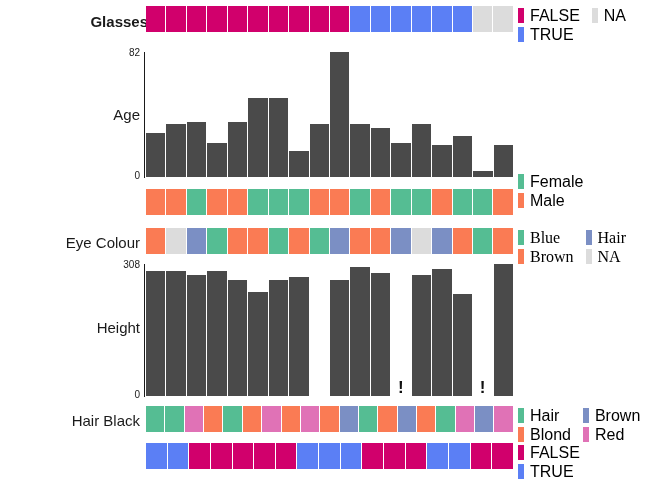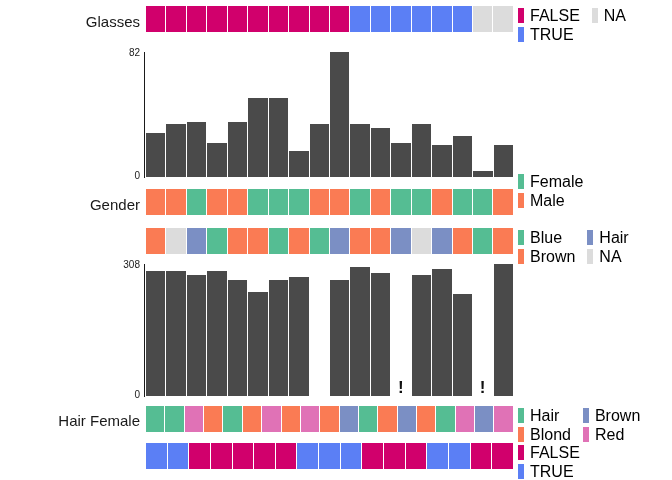--- a/index.html
+++ b/index.html
@@ -69,21 +69,21 @@
     margin-right:6px;
     flex:0 0 auto;
   }
   .ltext{line-height:1;}
 </style>
 </head>
 <body>
 
 <div id="stage">
 
-  <div class="row-label" style="left:20px;top:14px;width:120px;">Glasses</div>
+  <div class="row-label" style="left:28px;top:14px;width:120px;font-weight:bold;">Glasses</div>
   <div class="catstrip" id="strip-glasses" style="left:146px;top:6px;width:367px;height:26px;">
       <div class="cell" title="FALSE" style="width: 19.4444px; background: rgb(209, 0, 108);"></div>
       <div class="cell" title="FALSE" style="width: 19.4444px; background: rgb(209, 0, 108);"></div>
       <div class="cell" title="FALSE" style="width: 19.4444px; background: rgb(209, 0, 108);"></div>
       <div class="cell" title="FALSE" style="width: 19.4444px; background: rgb(209, 0, 108);"></div>
       <div class="cell" title="FALSE" style="width: 19.4444px; background: rgb(209, 0, 108);"></div>
       <div class="cell" title="FALSE" style="width: 19.4444px; background: rgb(209, 0, 108);"></div>
       <div class="cell" title="FALSE" style="width: 19.4444px; background: rgb(209, 0, 108);"></div>
       <div class="cell" title="FALSE" style="width: 19.4444px; background: rgb(209, 0, 108);"></div>
       <div class="cell" title="FALSE" style="width: 19.4444px; background: rgb(209, 0, 108);"></div>
@@ -107,20 +107,21 @@
           <span class="lkey" style="background: rgb(220, 220, 220);"></span>
           <span class="ltext">NA</span>
         </div>
         <div class="litem">
           <span class="lkey" style="background: rgb(91, 127, 245);"></span>
           <span class="ltext">TRUE</span>
         </div>
       </div>
     </div>
 
+  <div class="row-label" style="left:20px;top:107px;width:120px;">Age</div>
   <div class="axis-tick" style="left:104px;top:48px;width:36px;">82</div>
   <div class="axis-tick" style="left:104px;top:171px;width:36px;">0</div>
   <div class="axis-line" style="left:144px;top:52px;height:126px;"></div>
   <div class="barpanel" id="panel-age" style="left:146px;top:52px;width:367px;height:125px;">
       <div class="bar" title="29" style="left: 0px; width: 19.4444px; height: 44.2073px;"></div>
       <div class="bar" title="35" style="left: 20.4444px; width: 19.4444px; height: 53.3537px;"></div>
       <div class="bar" title="36" style="left: 40.8889px; width: 19.4444px; height: 54.878px;"></div>
       <div class="bar" title="22" style="left: 61.3333px; width: 19.4444px; height: 33.5366px;"></div>
       <div class="bar" title="36" style="left: 81.7778px; width: 19.4444px; height: 54.878px;"></div>
       <div class="bar" title="52" style="left: 102.222px; width: 19.4444px; height: 79.2683px;"></div>
@@ -131,21 +132,20 @@
       <div class="bar" title="35" style="left: 204.444px; width: 19.4444px; height: 53.3537px;"></div>
       <div class="bar" title="32" style="left: 224.889px; width: 19.4444px; height: 48.7805px;"></div>
       <div class="bar" title="22" style="left: 245.333px; width: 19.4444px; height: 33.5366px;"></div>
       <div class="bar" title="35" style="left: 265.778px; width: 19.4444px; height: 53.3537px;"></div>
       <div class="bar" title="21" style="left: 286.222px; width: 19.4444px; height: 32.0122px;"></div>
       <div class="bar" title="27" style="left: 306.667px; width: 19.4444px; height: 41.1585px;"></div>
       <div class="bar" title="4" style="left: 327.111px; width: 19.4444px; height: 6.09756px;"></div>
       <div class="bar" title="21" style="left: 347.556px; width: 19.4444px; height: 32.0122px;"></div>
     </div>
 
-  <div class="row-label" style="left:20px;top:197px;width:120px;">Gender</div>
   <div class="catstrip" id="strip-gender" style="left:146px;top:189px;width:367px;height:26px;">
       <div class="cell" title="Male" style="width: 19.4444px; background: rgb(250, 123, 84);"></div>
       <div class="cell" title="Male" style="width: 19.4444px; background: rgb(250, 123, 84);"></div>
       <div class="cell" title="Female" style="width: 19.4444px; background: rgb(85, 189, 147);"></div>
       <div class="cell" title="Male" style="width: 19.4444px; background: rgb(250, 123, 84);"></div>
       <div class="cell" title="Male" style="width: 19.4444px; background: rgb(250, 123, 84);"></div>
       <div class="cell" title="Female" style="width: 19.4444px; background: rgb(85, 189, 147);"></div>
       <div class="cell" title="Female" style="width: 19.4444px; background: rgb(85, 189, 147);"></div>
       <div class="cell" title="Female" style="width: 19.4444px; background: rgb(85, 189, 147);"></div>
       <div class="cell" title="Male" style="width: 19.4444px; background: rgb(250, 123, 84);"></div>
@@ -163,61 +163,63 @@
       <div class="litem">
         <span class="lkey" style="background: rgb(85, 189, 147);"></span>
         <span class="ltext">Female</span>
       </div>
       <div class="litem">
         <span class="lkey" style="background: rgb(250, 123, 84);"></span>
         <span class="ltext">Male</span>
       </div>
     </div>
 
+  <div class="row-label" style="left:10px;top:235px;width:130px;">Eye Colour</div>
   <div class="catstrip" id="strip-eye" style="left:146px;top:228px;width:367px;height:26px;">
       <div class="cell" title="Brown" style="width: 19.4444px; background: rgb(250, 123, 84);"></div>
       <div class="cell" title="NA" style="width: 19.4444px; background: rgb(220, 220, 220);"></div>
       <div class="cell" title="Green" style="width: 19.4444px; background: rgb(123, 143, 196);"></div>
       <div class="cell" title="Blue" style="width: 19.4444px; background: rgb(85, 189, 147);"></div>
       <div class="cell" title="Brown" style="width: 19.4444px; background: rgb(250, 123, 84);"></div>
       <div class="cell" title="Brown" style="width: 19.4444px; background: rgb(250, 123, 84);"></div>
       <div class="cell" title="Blue" style="width: 19.4444px; background: rgb(85, 189, 147);"></div>
       <div class="cell" title="Brown" style="width: 19.4444px; background: rgb(250, 123, 84);"></div>
       <div class="cell" title="Blue" style="width: 19.4444px; background: rgb(85, 189, 147);"></div>
       <div class="cell" title="Green" style="width: 19.4444px; background: rgb(123, 143, 196);"></div>
       <div class="cell" title="Brown" style="width: 19.4444px; background: rgb(250, 123, 84);"></div>
       <div class="cell" title="Brown" style="width: 19.4444px; background: rgb(250, 123, 84);"></div>
       <div class="cell" title="Green" style="width: 19.4444px; background: rgb(123, 143, 196);"></div>
       <div class="cell" title="NA" style="width: 19.4444px; background: rgb(220, 220, 220);"></div>
       <div class="cell" title="Green" style="width: 19.4444px; background: rgb(123, 143, 196);"></div>
       <div class="cell" title="Brown" style="width: 19.4444px; background: rgb(250, 123, 84);"></div>
       <div class="cell" title="Blue" style="width: 19.4444px; background: rgb(85, 189, 147);"></div>
       <div class="cell" title="Brown" style="width: 19.4444px; background: rgb(250, 123, 84);"></div>
     </div>
-  <div class="lgroup" id="legend-eye" style="left:518px;top:228px;">
+  <div class="lgroup" id="legend-eye" style="left:518px;top:228px;font-family:Liberation Serif, serif;">
       <div style="display: grid; grid-template-columns: auto auto; column-gap: 12px;">
         <div class="litem">
           <span class="lkey" style="background: rgb(85, 189, 147);"></span>
           <span class="ltext">Blue</span>
         </div>
         <div class="litem">
           <span class="lkey" style="background: rgb(123, 143, 196);"></span>
           <span class="ltext">Hair</span>
         </div>
         <div class="litem">
           <span class="lkey" style="background: rgb(250, 123, 84);"></span>
           <span class="ltext">Brown</span>
         </div>
         <div class="litem">
           <span class="lkey" style="background: rgb(220, 220, 220);"></span>
           <span class="ltext">NA</span>
         </div>
       </div>
     </div>
 
+  <div class="row-label" style="left:20px;top:320px;width:120px;">Height</div>
   <div class="axis-tick" style="left:98px;top:260px;width:42px;">308</div>
   <div class="axis-tick" style="left:98px;top:390px;width:42px;">0</div>
   <div class="axis-line" style="left:144px;top:264px;height:133px;"></div>
   <div class="barpanel" id="panel-height" style="left:146px;top:264px;width:367px;height:132px;">
       <div class="bar" title="186" style="left: 0px; width: 19.4444px; height: 125.265px;"></div>
       <div class="bar" title="186" style="left: 20.4444px; width: 19.4444px; height: 125.265px;"></div>
       <div class="bar" title="180" style="left: 40.8889px; width: 19.4444px; height: 121.224px;"></div>
       <div class="bar" title="186" style="left: 61.3333px; width: 19.4444px; height: 125.265px;"></div>
       <div class="bar" title="172" style="left: 81.7778px; width: 19.4444px; height: 115.837px;"></div>
       <div class="bar" title="155" style="left: 102.222px; width: 19.4444px; height: 104.388px;"></div>
@@ -227,21 +229,21 @@
       <div class="bar" title="191" style="left: 204.444px; width: 19.4444px; height: 128.633px;"></div>
       <div class="bar" title="183" style="left: 224.889px; width: 19.4444px; height: 123.245px;"></div>
       <div class="bang" style="left: 252.056px;">!</div>
       <div class="bar" title="180" style="left: 265.778px; width: 19.4444px; height: 121.224px;"></div>
       <div class="bar" title="188" style="left: 286.222px; width: 19.4444px; height: 126.612px;"></div>
       <div class="bar" title="152" style="left: 306.667px; width: 19.4444px; height: 102.367px;"></div>
       <div class="bang" style="left: 333.833px;">!</div>
       <div class="bar" title="196" style="left: 347.556px; width: 19.4444px; height: 132px;"></div>
     </div>
 
-  <div class="row-label" style="left:10px;top:413px;width:130px;">Hair Female</div>
+  <div class="row-label" style="left:10px;top:413px;width:130px;">Hair Black</div>
   <div class="catstrip" id="strip-hair" style="left:146px;top:406px;width:367px;height:26px;">
       <div class="cell" title="Black" style="width: 18.3684px; background: rgb(85, 189, 147);"></div>
       <div class="cell" title="Black" style="width: 18.3684px; background: rgb(85, 189, 147);"></div>
       <div class="cell" title="Red" style="width: 18.3684px; background: rgb(224, 114, 182);"></div>
       <div class="cell" title="Blond" style="width: 18.3684px; background: rgb(250, 123, 84);"></div>
       <div class="cell" title="Black" style="width: 18.3684px; background: rgb(85, 189, 147);"></div>
       <div class="cell" title="Blond" style="width: 18.3684px; background: rgb(250, 123, 84);"></div>
       <div class="cell" title="Red" style="width: 18.3684px; background: rgb(224, 114, 182);"></div>
       <div class="cell" title="Blond" style="width: 18.3684px; background: rgb(250, 123, 84);"></div>
       <div class="cell" title="Red" style="width: 18.3684px; background: rgb(224, 114, 182);"></div>

